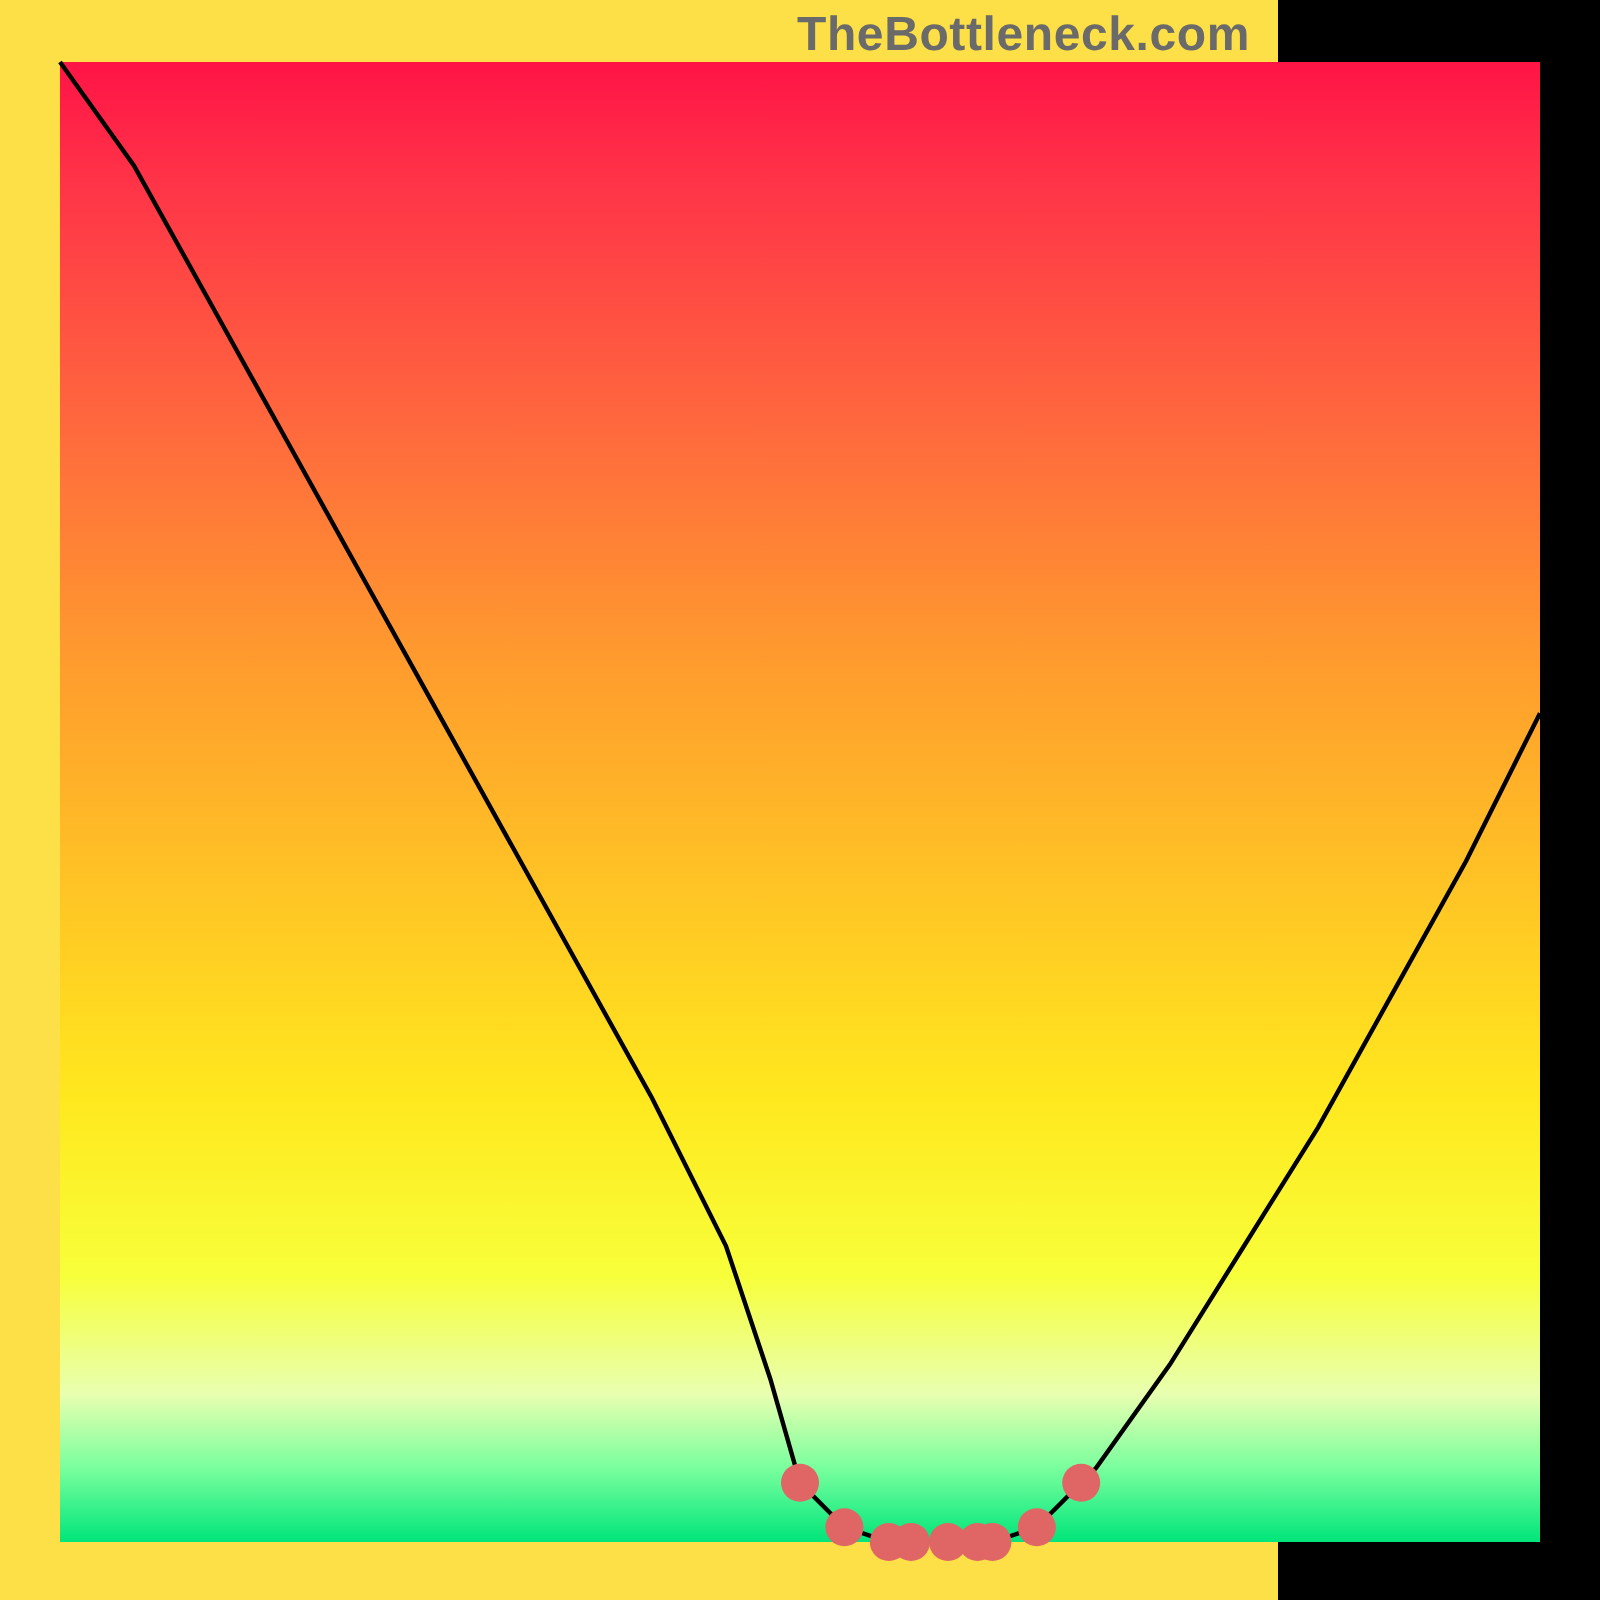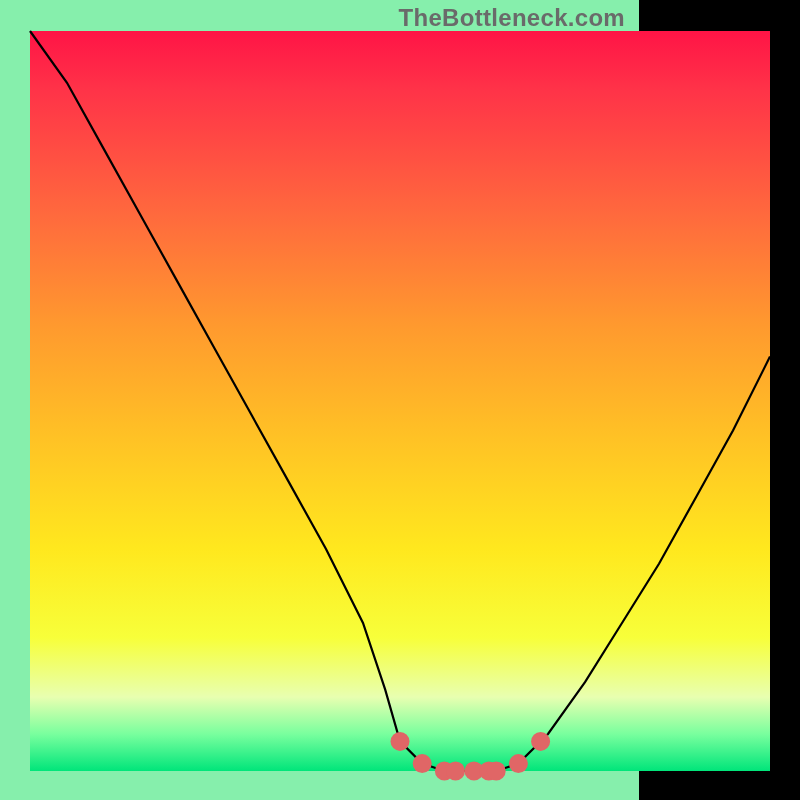--- a/index.html
+++ b/index.html
@@ -8,21 +8,21 @@
     width: 800px;
     height: 800px;
     background: #000;
     font-family: Arial, Helvetica, sans-serif;
     overflow: hidden;
   }
   .frame {
     position: relative;
     width: 639px;
     height: 800px;
-    background: #86efac;
+    background: #fde047;
   }
   .watermark {
     position: absolute;
     top: 4px;
     right: 14px;
     color: #6a6a6a;
     font-size: 24px;
     font-weight: 600;
     letter-spacing: 0.3px;
     z-index: 5;

